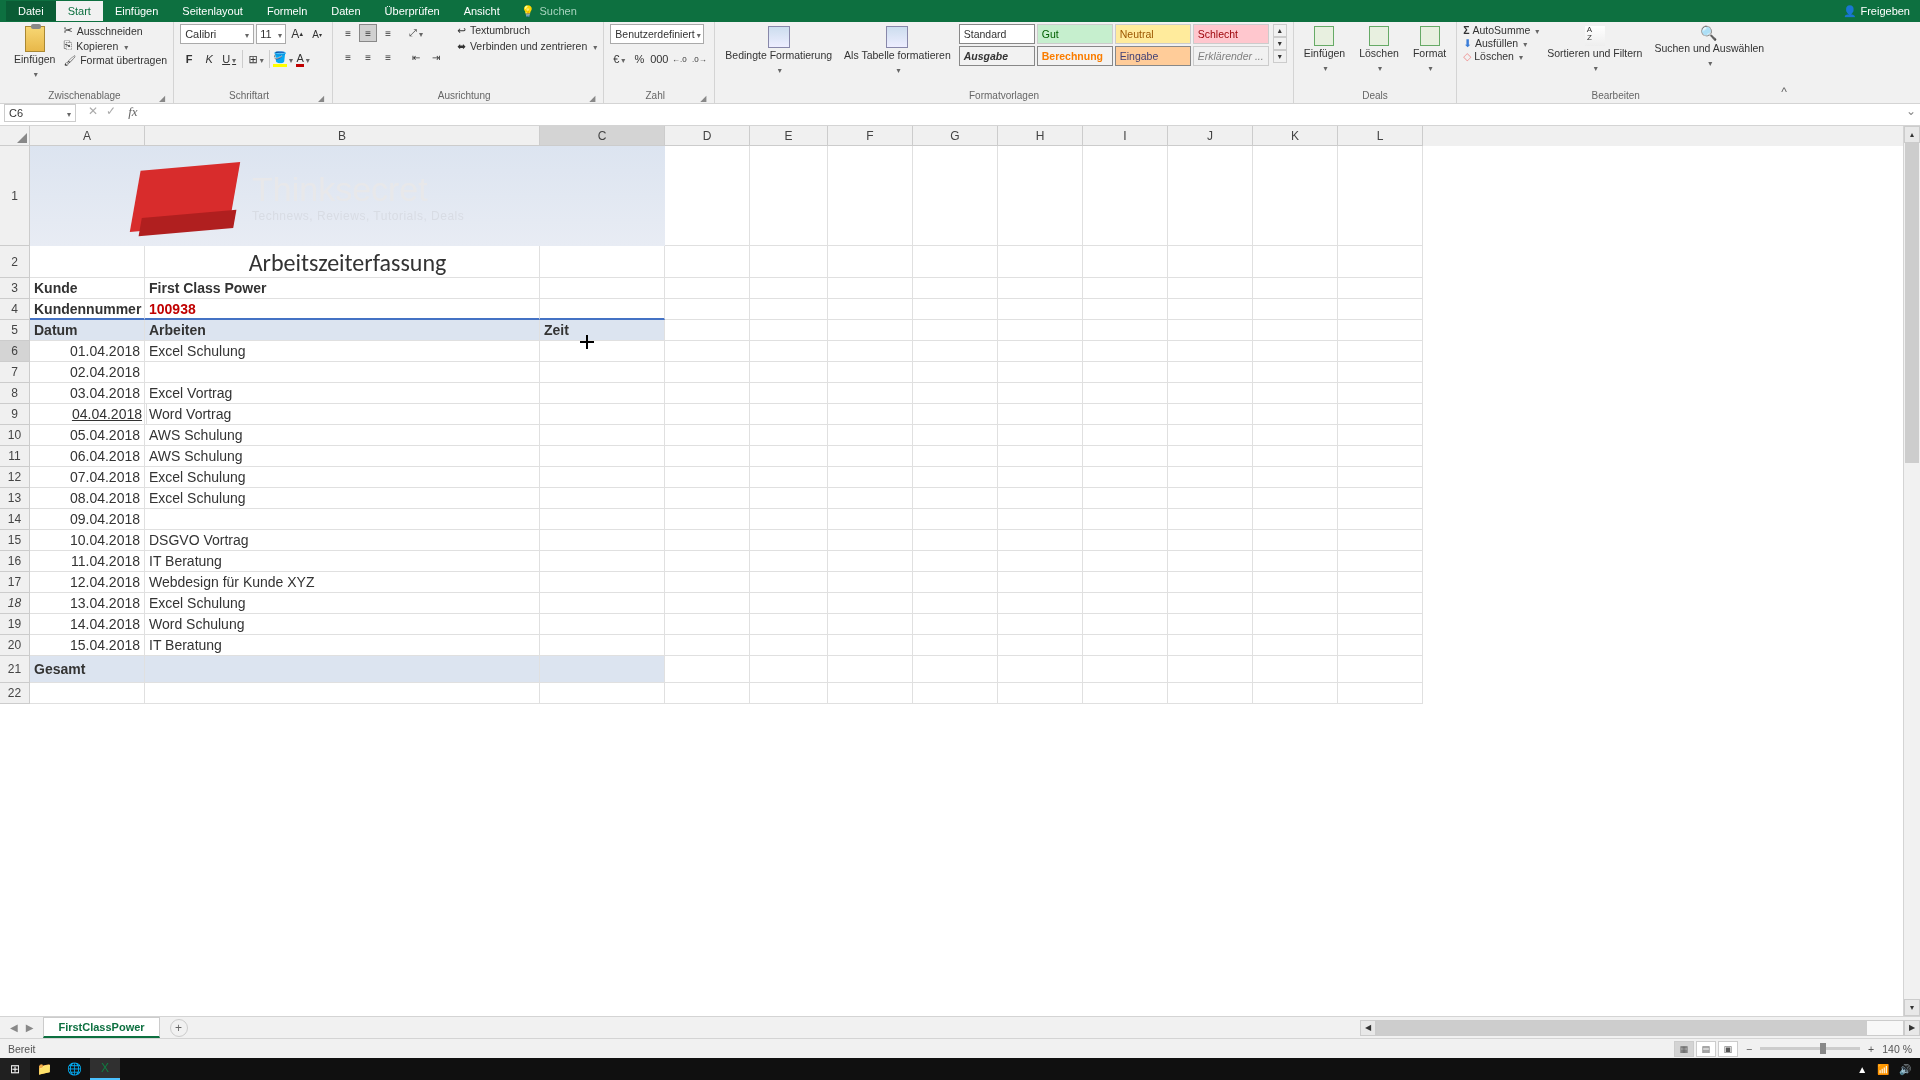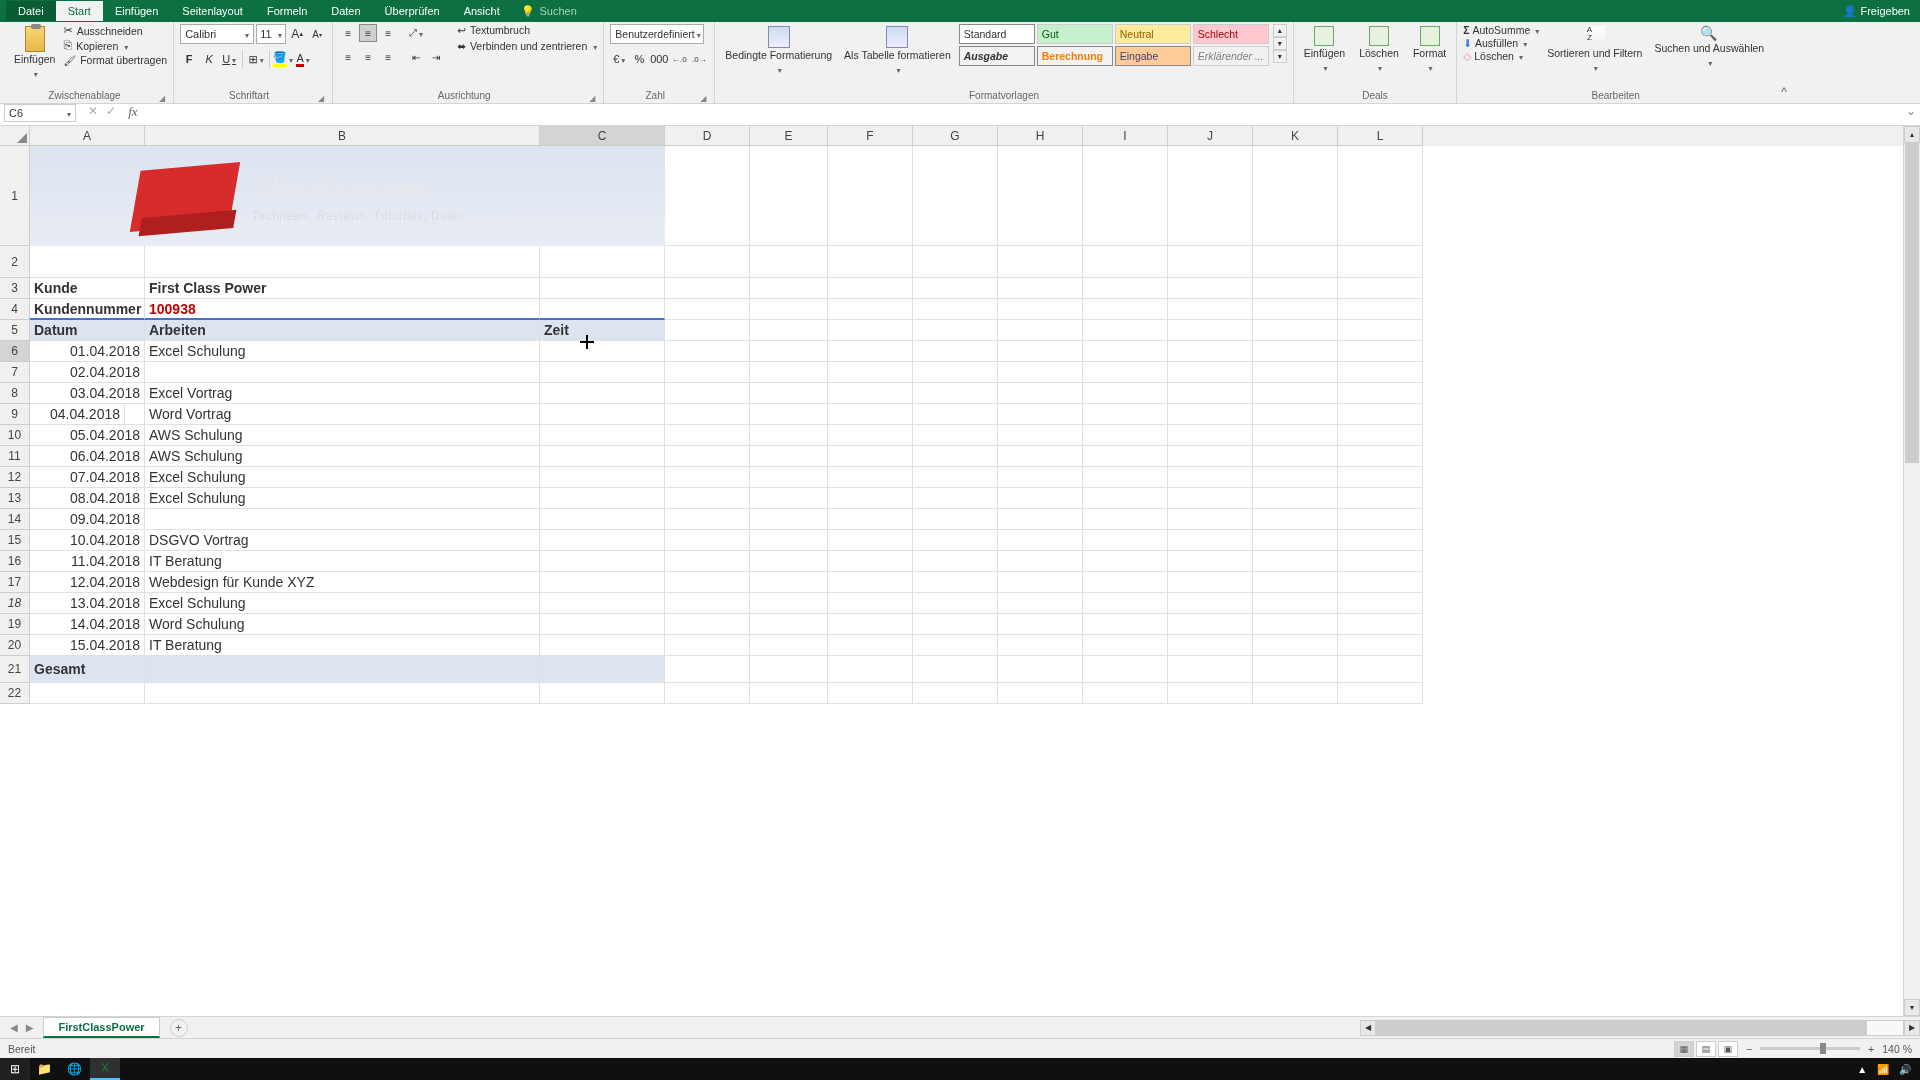--- a/index.html
+++ b/index.html
@@ -713,34 +713,35 @@
             <div class="logo-shape">
               <div class="logo-diamond"></div>
               <div class="logo-diamond2"></div>
             </div>
             <div class="logo-text">
               <div class="logo-title">Thinksecret</div>
               <div class="logo-sub">Technews, Reviews, Tutorials, Deals</div>
             </div>
           </div>
         </div>
+        <div class="title-row" style="left: 0px; top: 100px; width: 635px; height: 32px;">Arbeitszeiterfassung</div>
         <div class="cell bold-cell" style="left: 0px; top: 132px; width: 115px; height: 21px;">Kunde</div>
         <div class="cell bold-cell" style="left: 115px; top: 132px; width: 395px; height: 21px;">First Class Power</div>
         <div class="cell bold-cell customer-border" style="left: 0px; top: 153px; width: 115px; height: 21px;">Kundennummer</div>
         <div class="cell red-cell customer-border" style="left: 115px; top: 153px; width: 395px; height: 21px;">100938</div>
         <div class="cell customer-border" style="left: 510px; top: 153px; width: 125px; height: 21px;"></div>
         <div class="cell bold-cell hdr-bg" style="left: 0px; top: 174px; width: 115px; height: 21px;">Datum</div>
         <div class="cell bold-cell hdr-bg" style="left: 115px; top: 174px; width: 395px; height: 21px;">Arbeiten</div>
         <div class="cell bold-cell hdr-bg" style="left: 510px; top: 174px; width: 125px; height: 21px;">Zeit</div>
         <div class="cell " style="left: 0px; top: 195px; width: 115px; height: 21px; justify-content: flex-end;">01.04.2018</div>
         <div class="cell " style="left: 115px; top: 195px; width: 395px; height: 21px;">Excel Schulung</div>
         <div class="cell " style="left: 0px; top: 216px; width: 115px; height: 21px; justify-content: flex-end;">02.04.2018</div>
         <div class="cell " style="left: 0px; top: 237px; width: 115px; height: 21px; justify-content: flex-end;">03.04.2018</div>
         <div class="cell " style="left: 115px; top: 237px; width: 395px; height: 21px;">Excel Vortrag</div>
-        <div class="cell " style="left: 0px; top: 258px; width: 95px; height: 21px; justify-content: flex-end;">04.04.2018</div>
+        <div class="cell " style="left: 0px; top: 258px; width: 117px; height: 21px; justify-content: flex-end; text-decoration: underline;">04.04.2018</div>
         <div class="cell " style="left: 115px; top: 258px; width: 395px; height: 21px;">Word Vortrag</div>
         <div class="cell " style="left: 0px; top: 279px; width: 115px; height: 21px; justify-content: flex-end;">05.04.2018</div>
         <div class="cell " style="left: 115px; top: 279px; width: 395px; height: 21px;">AWS Schulung</div>
         <div class="cell " style="left: 0px; top: 300px; width: 115px; height: 21px; justify-content: flex-end;">06.04.2018</div>
         <div class="cell " style="left: 115px; top: 300px; width: 395px; height: 21px;">AWS Schulung</div>
         <div class="cell " style="left: 0px; top: 321px; width: 115px; height: 21px; justify-content: flex-end;">07.04.2018</div>
         <div class="cell " style="left: 115px; top: 321px; width: 395px; height: 21px;">Excel Schulung</div>
         <div class="cell " style="left: 0px; top: 342px; width: 115px; height: 21px; justify-content: flex-end;">08.04.2018</div>
         <div class="cell " style="left: 115px; top: 342px; width: 395px; height: 21px;">Excel Schulung</div>
         <div class="cell " style="left: 0px; top: 363px; width: 115px; height: 21px; justify-content: flex-end;">09.04.2018</div>

